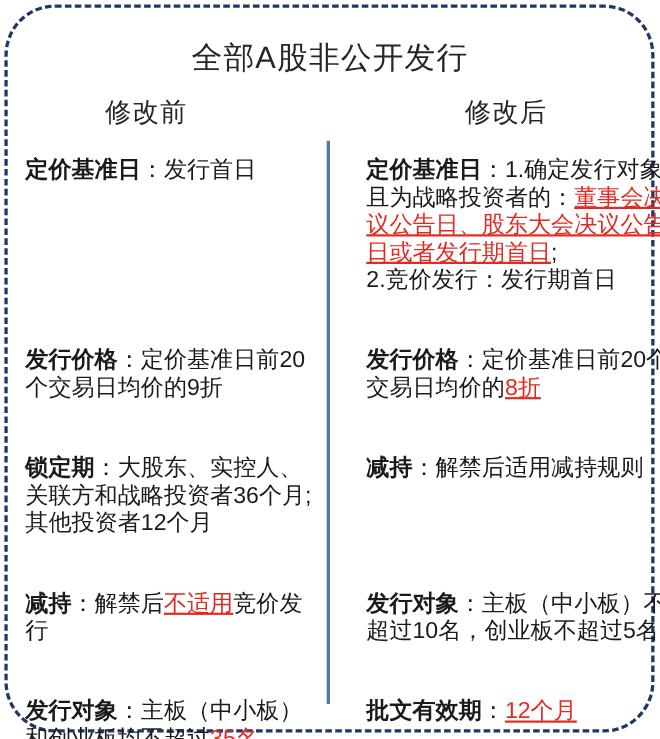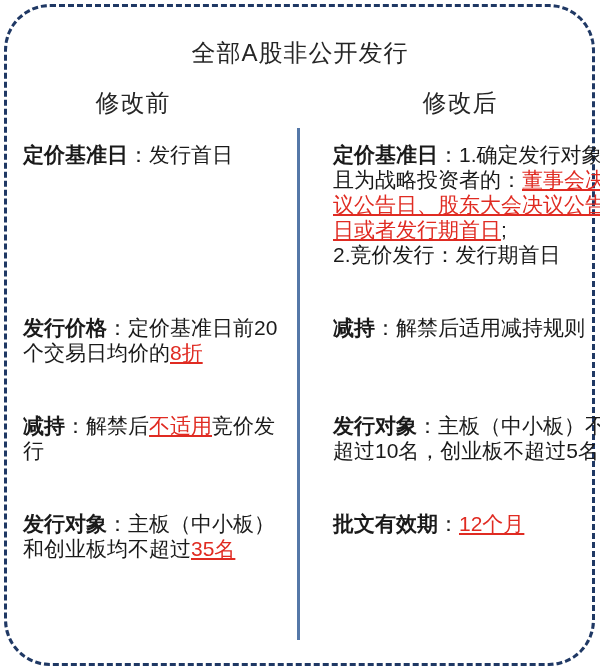--- a/index.html
+++ b/index.html
@@ -15,21 +15,21 @@
     position:absolute;
     left:4px;top:4px;right:5px;bottom:6px;
     border:3px dashed var(--border-color,#1f3864);
     border-radius:46px;
     pointer-events:none;
   }
   .title{
     position:absolute;
     top:38px;left:0;width:100%;
     text-align:center;
-    font-size:24px;line-height:30px;
+    font-size:28px;line-height:30px;
     color:#262626;
     letter-spacing:1px;
   }
   .col-header{
     position:absolute;
     top:88px;
     width:300px;
     text-align:center;
     font-size:24px;line-height:30px;
     color:#262626;
@@ -73,20 +73,22 @@
 
   <div class="col-header before">修改前</div>
   <div class="col-header after">修改后</div>
 
   <div class="divider"></div>
 
   <div class="content" id="content">
       <div class="cell before"><b>定价基准日</b><span>：发行首日</span></div>
       <div class="cell after"><b>定价基准日</b><span>：1.确定发行对象且为战略投资者的：</span><span class="red">董事会决议公告日、股东大会决议公告日或者发行期首日</span><span>;</span><span>
 2.竞价发行：发行期首日</span></div>
+      <div class="cell before"><b>发行价格</b><span>：定价基准日前20个交易日均价的9折</span></div>
       <div class="cell after"><b>发行价格</b><span>：定价基准日前20个交易日均价的</span><span class="red">8折</span></div>
+      <div class="cell before"><b>锁定期</b><span>：大股东、实控人、关联方和战略投资者36个月;其他投资者12个月</span></div>
       <div class="cell before"><b>减持</b><span>：解禁后适用减持规则</span></div>
       <div class="cell after"><b>减持</b><span>：解禁后</span><span class="red">不适用</span><span>竞价发行</span></div>
       <div class="cell before"><b>发行对象</b><span>：主板（中小板）不超过10名，创业板不超过5名</span></div>
       <div class="cell after"><b>发行对象</b><span>：主板（中小板）和创业板均不超过</span><span class="red">35名</span></div>
       <div class="cell after"><b>批文有效期</b><span>：</span><span class="red">12个月</span></div>
     </div>
 </div>
 
 </body></html>

